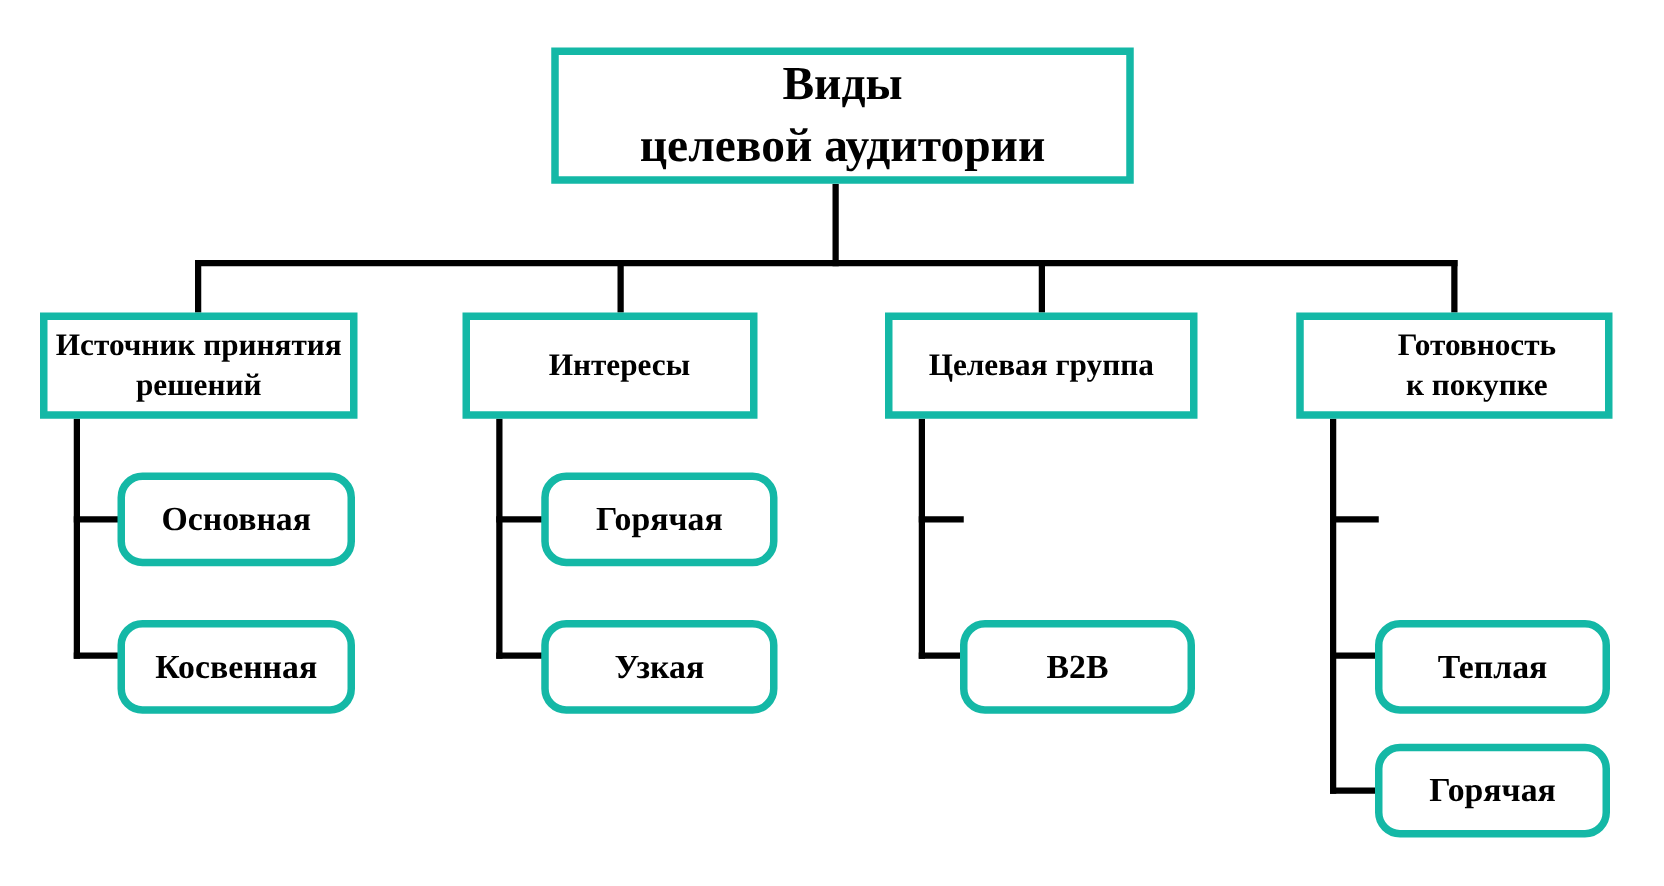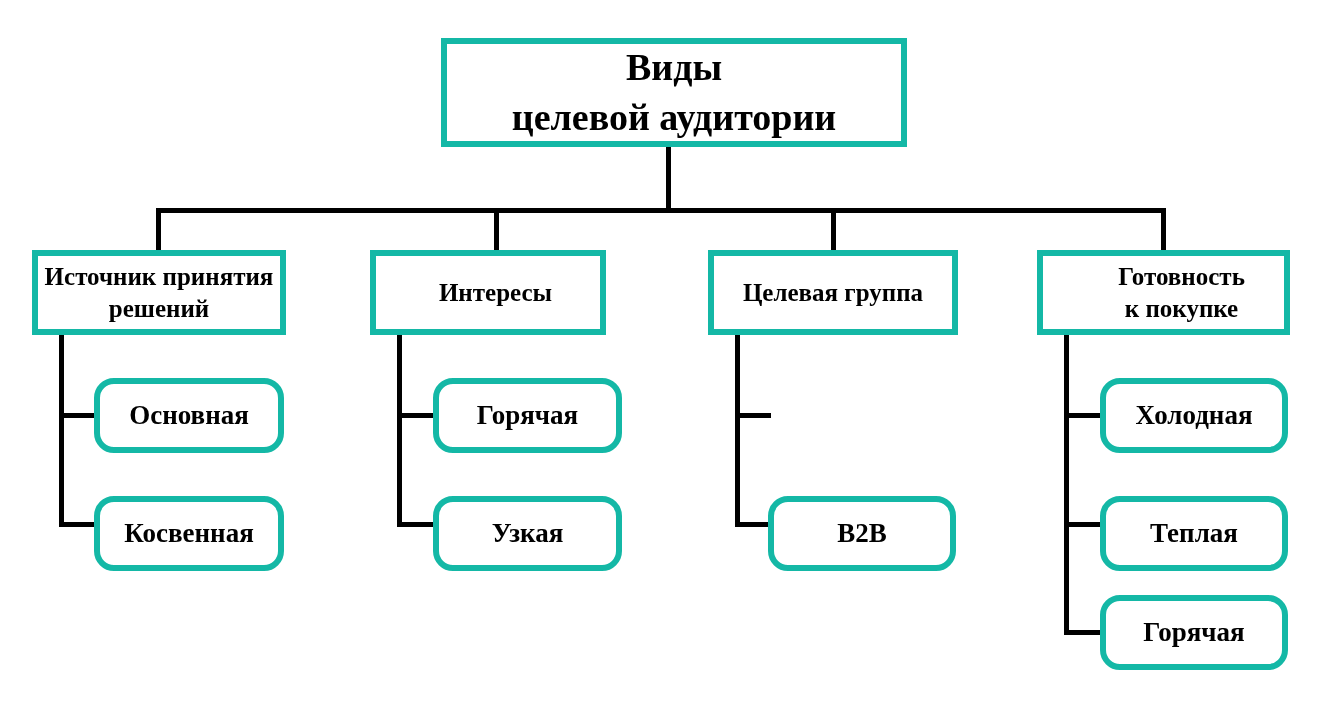--- a/index.html
+++ b/index.html
@@ -122,17 +122,16 @@
 к покупке</div>
 
   <div class="box leaf l1 rowA">Основная</div>
   <div class="box leaf l1 rowB">Косвенная</div>
 
   <div class="box leaf l2 rowA">Горячая</div>
   <div class="box leaf l2 rowB">Узкая</div>
 
   <div class="box leaf l3 rowB">B2B</div>
 
-  <div class="box leaf l4 rowA">Холодная</div>
   <div class="box leaf l4 rowC">Горячая</div>
   <div class="box leaf l4 rowB">Теплая</div>
 
 </div>
 
 </body></html>

